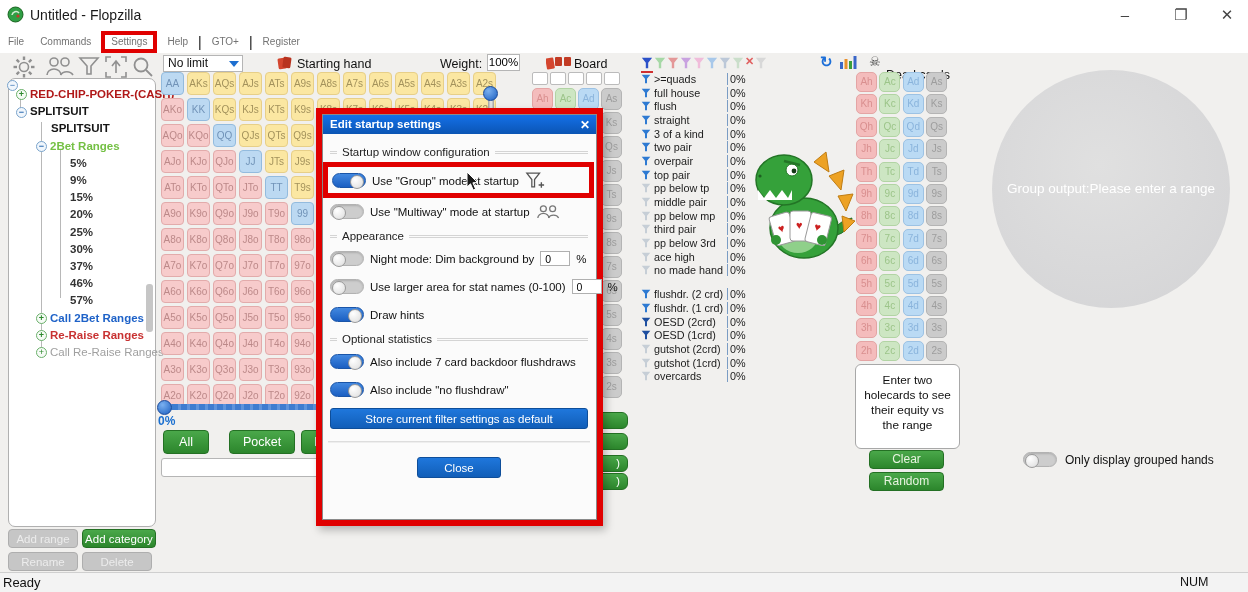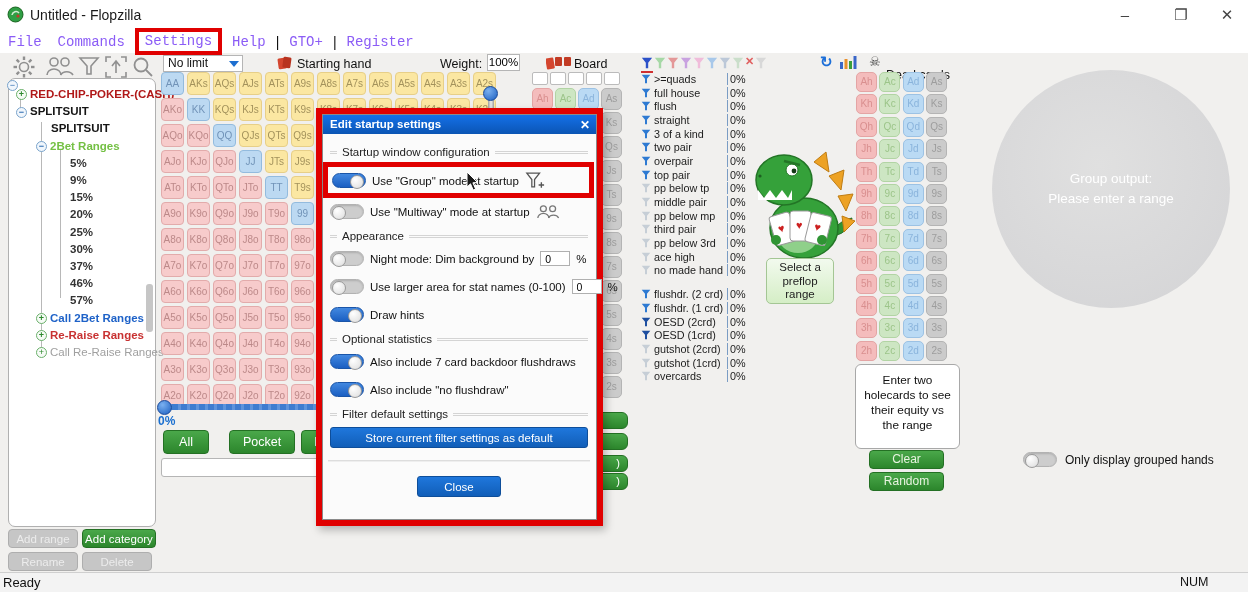--- a/index.html
+++ b/index.html
@@ -5,21 +5,21 @@
   * { margin:0; padding:0; box-sizing:border-box; }
   html,body { font-family:"Liberation Sans", sans-serif; }
   #app { position:relative; width:1248px; height:592px; background:#f1f0ee; overflow:hidden; }
 
   
   .titlebar { position:absolute; left:0; top:0; width:1248px; height:30px; background:#fff; }
   .title-icon { position:absolute; left:7px; top:6px; }
   .title-text { position:absolute; left:30px; top:7px; font-size:14px; color:#1a1a1a; }
   .win-btn { position:absolute; top:2px; width:34px; height:26px; text-align:center; line-height:26px; font-size:15px; color:#444; }
   .menubar { position:absolute; left:0; top:30px; width:1248px; height:23px; background:#fff; display:flex; align-items:center; }
-  .menu-item { font-size:14px; color:#8b5cf6; padding:0 8px;font-family:Liberation Mono, monospace; }
+  .menu-item { font-size:10px; color:#737373; padding:0 8px; }
   .menu-sep { font-size:14px; color:#111; padding:0 2px; }
   .anno-settings { border:4px solid #e00000; padding:1px 6px 2px 6px; margin:-5px -6px; display:inline-block; }
 
   
   .tool-ico { position:absolute; top:55px; }
   .tree-panel { position:absolute; left:8px; top:78px; width:148px; height:449px; background:#fff; border:1px solid #b0b0b0; border-radius:7px; }
   .tree-item { position:absolute; font-size:11.5px; white-space:nowrap; }
   .node-ico { display:inline-block; width:11px; height:11px; border-radius:50%; font-size:9px; line-height:9px; text-align:center; vertical-align:middle; margin-right:3px; background:#f6fbf6; }
   .ico-plus { border:1px solid #6ab06a; color:#2f8a2f; }
   .ico-minus { border:1px solid #7aa4cc; color:#2a6ab0; background:#f0f6fc; }
@@ -73,21 +73,21 @@
   .refresh-ico { position:absolute; left:820px; top:53px; font-size:15px; font-weight:bold; color:#1d6fd8; }
   #dead-grid { position:absolute; left:856px; top:72px; display:grid; grid-template-columns:repeat(4,21px); grid-auto-rows:20px; gap:2.4px; }
   #dead-grid .dcell { line-height:18px; }
   .select-range { position:absolute; left:766px; top:258px; width:68px; height:46px; background:linear-gradient(#f2faee,#d5eec6); border:1px solid #a4c694; border-radius:5px; font-size:11.5px; color:#222; text-align:center; padding-top:2px; line-height:13.5px; }
   .hole-hint { position:absolute; left:855px; top:364px; width:105px; height:85px; background:#fff; border:1px solid #a8a8a8; border-radius:6px; font-size:11.8px; color:#111; text-align:center; padding:8px 6px; line-height:15px; }
   .clear-btn { position:absolute; left:869px; top:450px; width:75px; height:19px; }
   .random-btn { position:absolute; left:869px; top:472px; width:75px; height:19px; }
   .gbtn2 { border-radius:4px; background:linear-gradient(#4aa84a,#2c862c); border:1px solid #247024; color:#e8f4e0; font-size:12px; text-align:center; line-height:17px; position:absolute; }
 
   
-  .group-circle { position:absolute; left:992px; top:70px; width:238px; height:238px; border-radius:50%; background:radial-gradient(circle at 45% 40%,#e0e0e0,#d3d3d5); display:flex; flex-direction:column; align-items:center; justify-content:center; }
+  .group-circle { position:absolute; left:992px; top:70px; width:238px; height:238px; border-radius:50%; background:radial-gradient(circle at 45% 40%,#e0e0e0,#d3d3d5); display:flex; align-items:center; justify-content:center; }
   .group-circle div { color:#fff; font-size:13.5px; line-height:20px; }
   .toggle { width:34px; height:15px; border-radius:8px; position:relative; flex-shrink:0; }
   .toggle.on { background:linear-gradient(#4288e0,#1b5fc2); border:1px solid #1a55a8; }
   .toggle.off { background:#cdcdcd; border:1px solid #b2b2b2; box-shadow:inset 0 1px 2px rgba(0,0,0,.15); }
   .toggle::after { content:""; position:absolute; top:0.5px; width:12px; height:12px; border-radius:50%; background:radial-gradient(circle at 35% 30%,#fff,#dcdcdc); border:1px solid #9a9a9a; }
   .toggle.on::after { right:1px; } .toggle.off::after { left:1px; }
   .grouped-row { position:absolute; left:1023px; top:452px; display:flex; align-items:center; gap:8px; }
   .grouped-row span { font-size:12px; color:#111; }
 
   
@@ -738,21 +738,20 @@
       <rect x="26" y="66" width="21" height="30" rx="3" fill="#fff" stroke="#9a9a9a" transform="rotate(-16 36 80)"></rect>
       <rect x="44" y="63" width="21" height="30" rx="3" fill="#fff" stroke="#9a9a9a"></rect>
       <rect x="62" y="66" width="21" height="30" rx="3" fill="#fff" stroke="#9a9a9a" transform="rotate(14 72 80)"></rect>
       <text x="32" y="84" font-size="11" fill="#cc2020" transform="rotate(-16 36 80)">♥</text>
       <text x="50" y="81" font-size="11" fill="#cc2020">♥</text>
       <text x="68" y="83" font-size="11" fill="#cc2020" transform="rotate(14 72 80)">♥</text>
       <circle cx="30" cy="92" r="5" fill="#2f9433"></circle>
         <circle cx="76" cy="92" r="5" fill="#2f9433"></circle>
     </g>
   </svg>
-  <div class="select-range">Select a preflop range</div>
 
   <div class="hole-hint">Enter two holecards to see their equity vs the range</div>
   <div class="gbtn2 clear-btn">Clear</div>
   <div class="gbtn2 random-btn">Random</div>
 
   <div class="group-circle">
     <div>Group output:</div>
     <div>Please enter a range</div>
   </div>
   <div class="grouped-row">
@@ -819,25 +818,20 @@
             <div class="sec-line r"></div>
           </div>
         <div class="drow">
           <div class="toggle on"></div>
           <span class="dl">Also include 7 card backdoor flushdraws</span>
         </div>
         <div class="drow">
           <div class="toggle on"></div>
           <span class="dl">Also include "no flushdraw"</span>
         </div>
-        <div class="sec">
-            <div class="sec-line l"></div>
-            <span>Filter default settings</span>
-            <div class="sec-line r"></div>
-          </div>
         <div class="store-btn">Store current filter settings as default</div>
         <div class="dlg-div"></div>
         <div class="close-btn">Close</div>
       </div>
     </div>
   </div>
   <svg class="cursor" width="14" height="20" viewBox="0 0 14 20">
       <polygon points="1,0 1,15 4.5,11.8 7.2,18 9.6,17 6.9,10.8 11.5,10.5" fill="#1a1a1a" stroke="#fff" stroke-width="1"></polygon>
     </svg>
 

